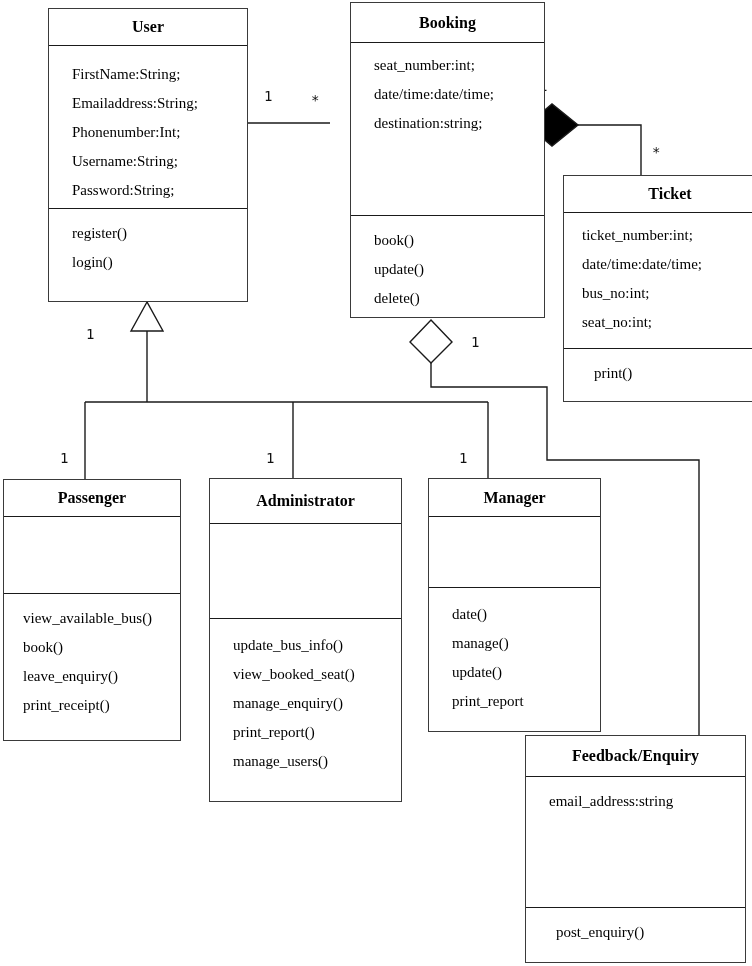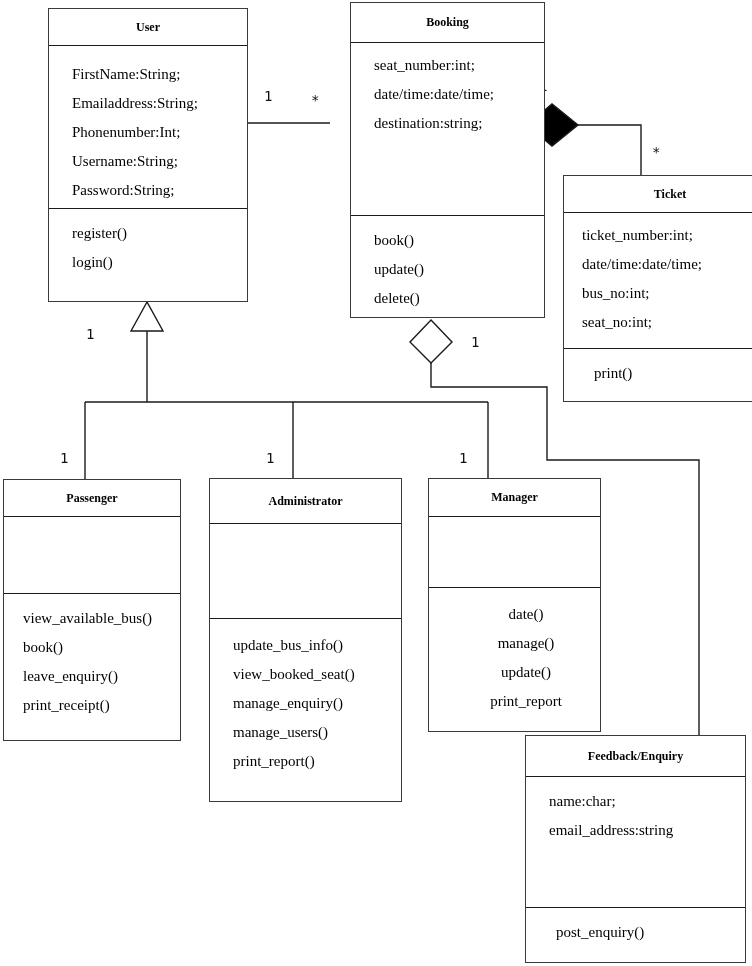--- a/index.html
+++ b/index.html
@@ -7,21 +7,21 @@
     position:relative;width:752px;height:966px;background:#ffffff;
     font-family:"Liberation Serif", serif;color:#000;overflow:hidden;
   }
   .connector-layer{position:absolute;left:0;top:0;width:752px;height:966px;}
   .uml-class{
     position:absolute;background:#ffffff;border:1.6px solid #3a3a3a;
     display:flex;flex-direction:column;box-sizing:border-box;
   }
   .uml-title{
     display:flex;align-items:center;justify-content:center;
-    border-bottom:1.4px solid #1a1a1a;font-weight:bold;font-size:12px;
+    border-bottom:1.4px solid #1a1a1a;font-weight:bold;font-size:16px;
     flex:0 0 auto;box-sizing:border-box;font-family:Liberation Serif, serif;
   }
   .uml-attrs{
     border-bottom:1.4px solid #1a1a1a;flex:0 0 auto;box-sizing:border-box;
     overflow:hidden;
   }
   .uml-methods{flex:1 1 auto;box-sizing:border-box;overflow:hidden;}
   .member{
     font-size:15px;line-height:29px;padding-left:23px;white-space:nowrap;
   }
@@ -118,40 +118,39 @@
     </div>
   </div>
 
   <div class="uml-class" style="left:209px;top:478px;width:193px;height:324px;">
     <div class="uml-title" style="height:45px;">Administrator</div>
     <div class="uml-attrs" style="height:95px;"></div>
     <div class="uml-methods pt12">
       <div class="member">update_bus_info()</div>
       <div class="member">view_booked_seat()</div>
       <div class="member">manage_enquiry()</div>
+      <div class="member">print_report()</div>
       <div class="member">manage_users()</div>
-      <div class="member">print_report()</div>
     </div>
   </div>
 
-  <div class="uml-class" style="left:428px;top:478px;width:173px;height:254px;text-align:center;">
+  <div class="uml-class" style="left:428px;top:478px;width:173px;height:254px;">
     <div class="uml-title" style="height:38px;">Manager</div>
     <div class="uml-attrs" style="height:71px;"></div>
     <div class="uml-methods pt12">
       <div class="member">date()</div>
       <div class="member">manage()</div>
       <div class="member">update()</div>
       <div class="member">print_report</div>
     </div>
   </div>
 
   <div class="uml-class" style="left:525px;top:735px;width:221px;height:228px;">
     <div class="uml-title" style="height:41px;">Feedback/Enquiry</div>
     <div class="uml-attrs pt10" style="height:131px;">
-      <div class="member">name:char;</div>
       <div class="member">email_address:string</div>
     </div>
     <div class="uml-methods pt10">
       <div class="member indent">post_enquiry()</div>
     </div>
   </div>
 
 </div>
 
 </body></html>

